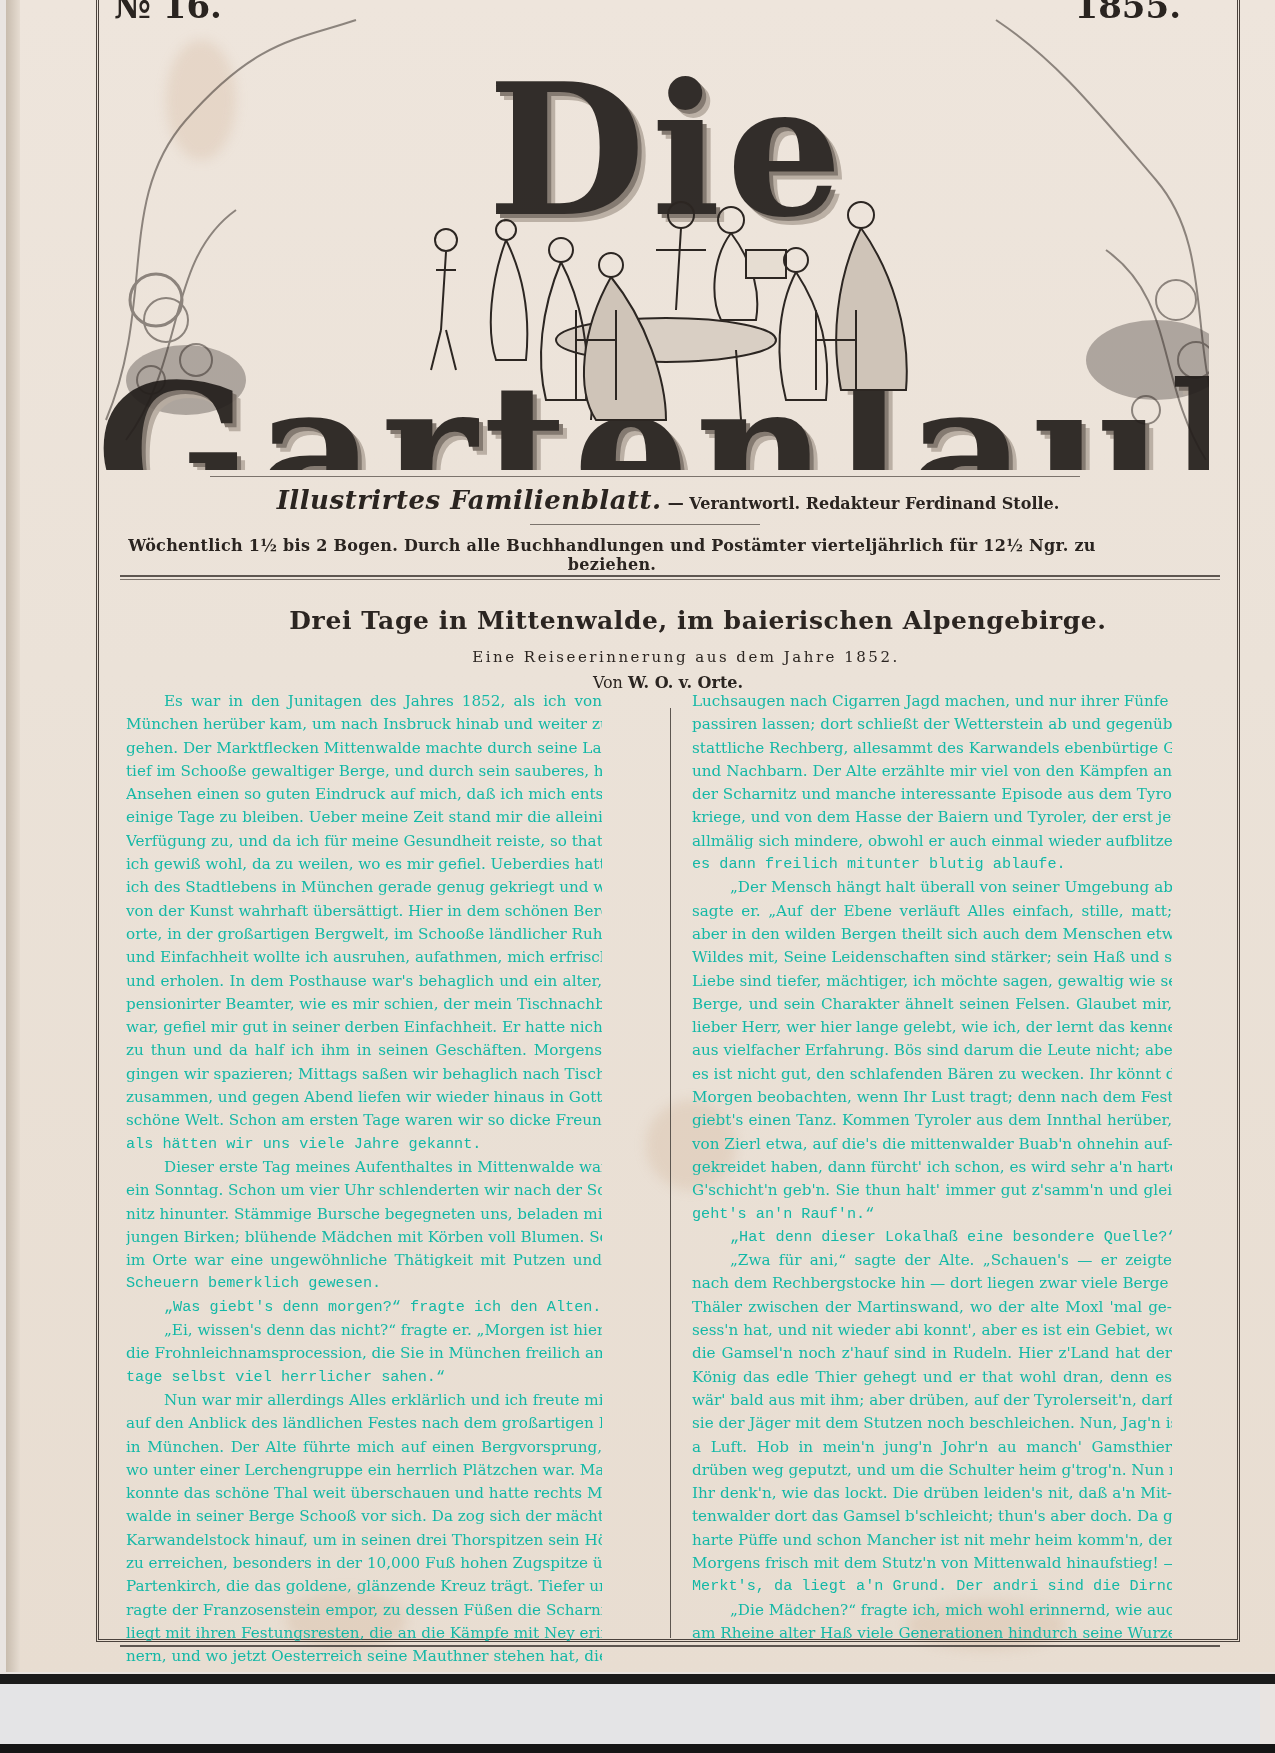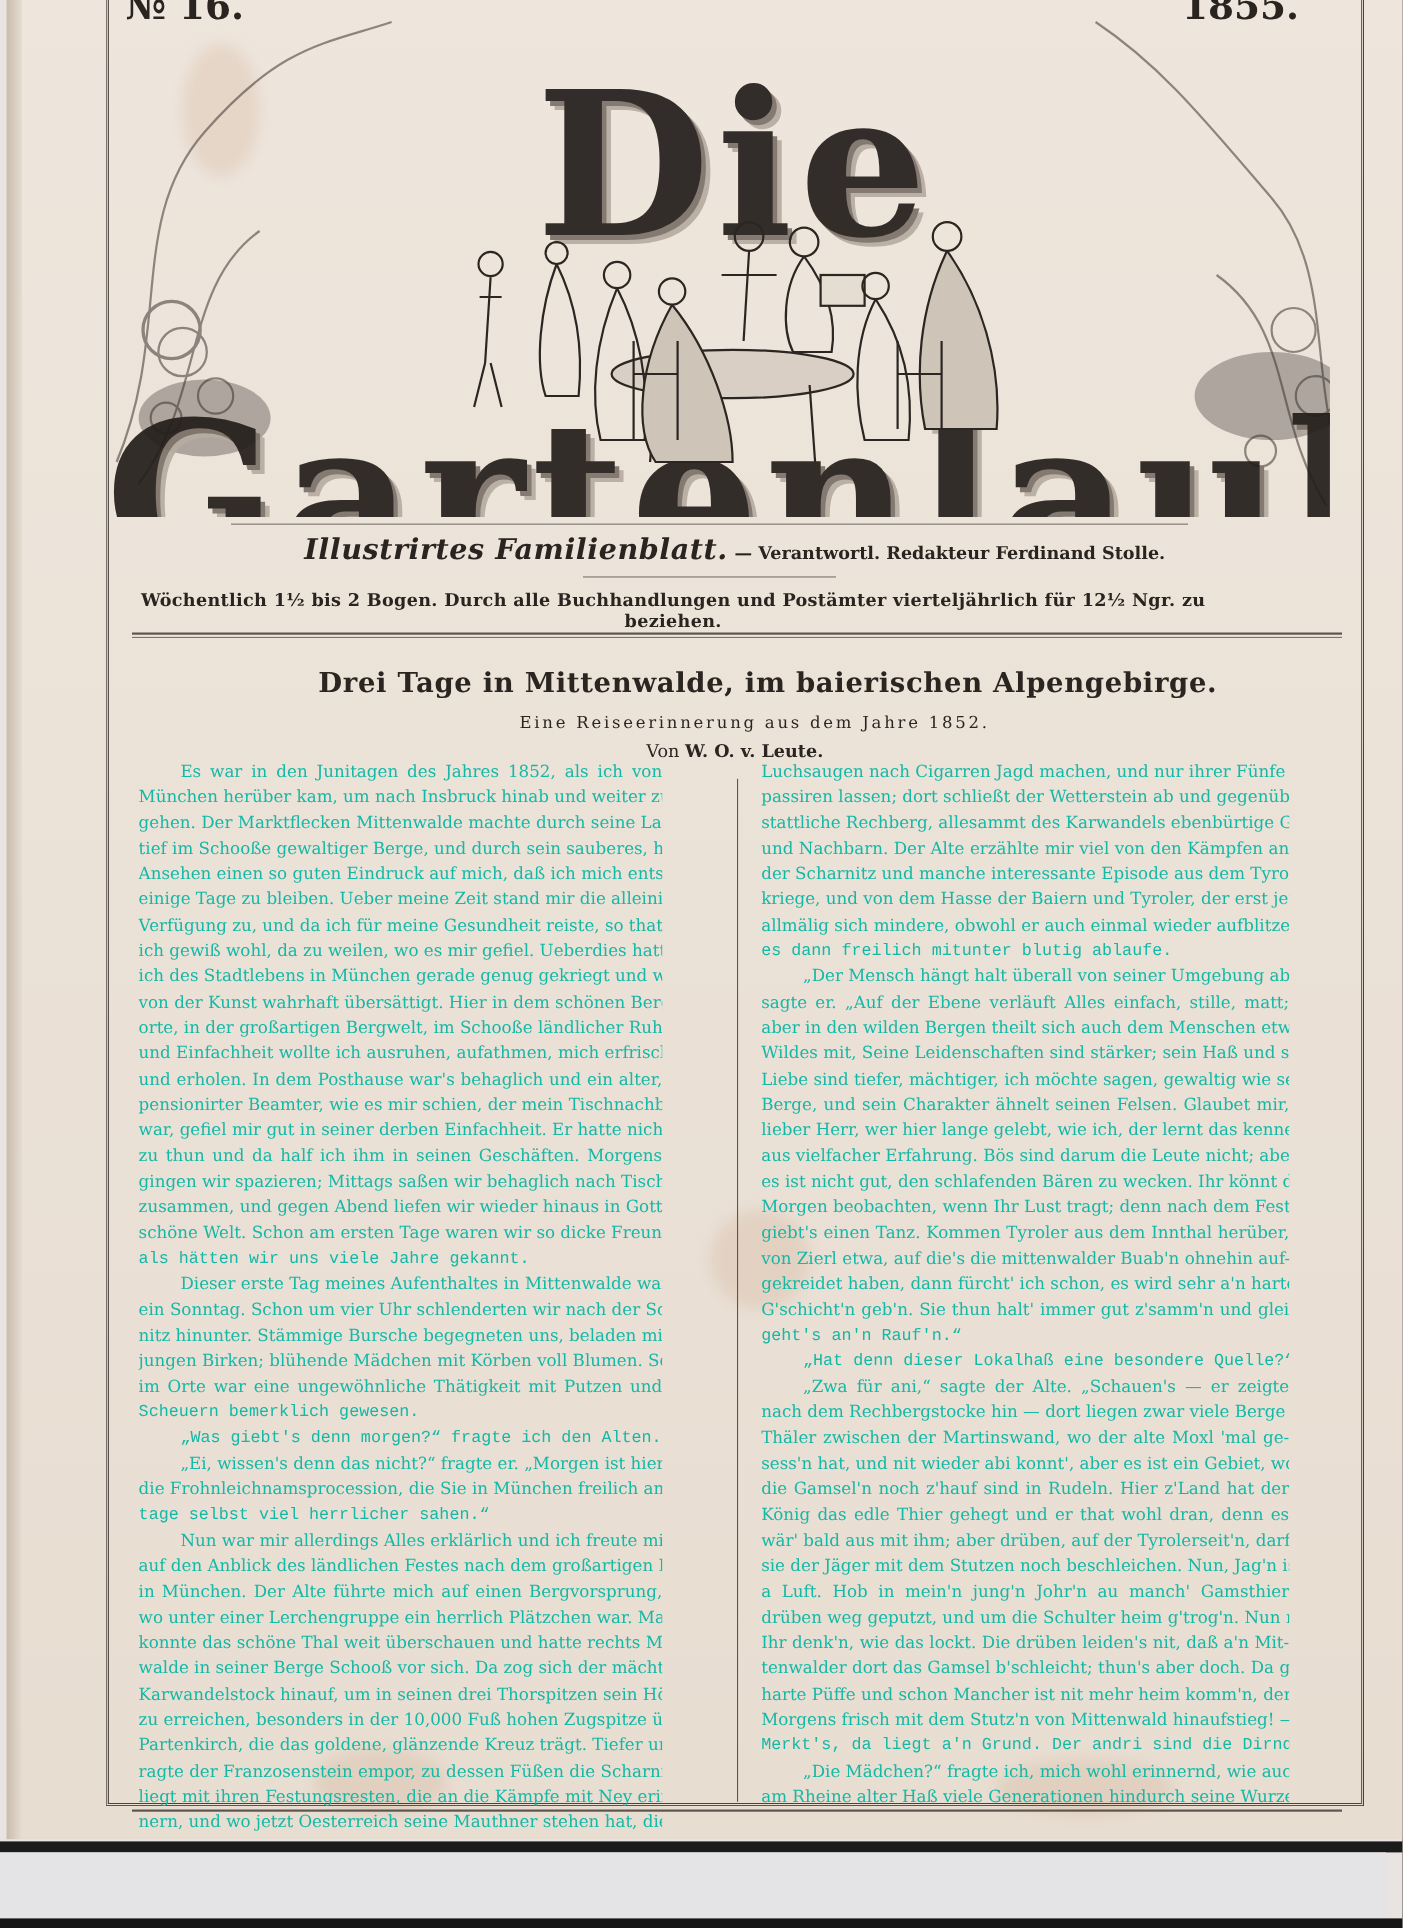--- a/index.html
+++ b/index.html
@@ -180,21 +180,21 @@
 </div>
 <div class="rule thin" style="left:530px; top:524px; width:230px;"></div>
 <div class="subscription">Wöchentlich 1½ bis 2 Bogen.  Durch alle Buchhandlungen und Postämter vierteljährlich für 12½ Ngr. zu beziehen.</div>
 <div class="rule" style="left:120px; top:575px; width:1100px;"></div>
 <div class="rule thin" style="left:120px; top:579px; width:1100px;"></div>
 
 <div class="article-title">Drei Tage in Mittenwalde, im baierischen Alpengebirge.</div>
 <div class="article-sub">Eine Reiseerinnerung aus dem Jahre 1852.</div>
 <div class="article-byline">
   <span>Von</span>
-  <b>W. O. v. Leute.</b>
+  <b>W. O. v. Orte.</b>
 </div>
 
 <div class="col left" id="col-left">
     <span class="ln ind">Es war in den Junitagen des Jahres 1852, als ich von</span>
     <span class="ln">München herüber kam, um nach Insbruck hinab und weiter zu</span>
     <span class="ln">gehen.  Der Marktflecken Mittenwalde machte durch seine Lage,</span>
     <span class="ln">tief im Schooße gewaltiger Berge, und durch sein sauberes, heiteres</span>
     <span class="ln">Ansehen einen so guten Eindruck auf mich, daß ich mich entschloß,</span>
     <span class="ln">einige Tage zu bleiben.  Ueber meine Zeit stand mir die alleinige</span>
     <span class="ln">Verfügung zu, und da ich für meine Gesundheit reiste, so that</span>

